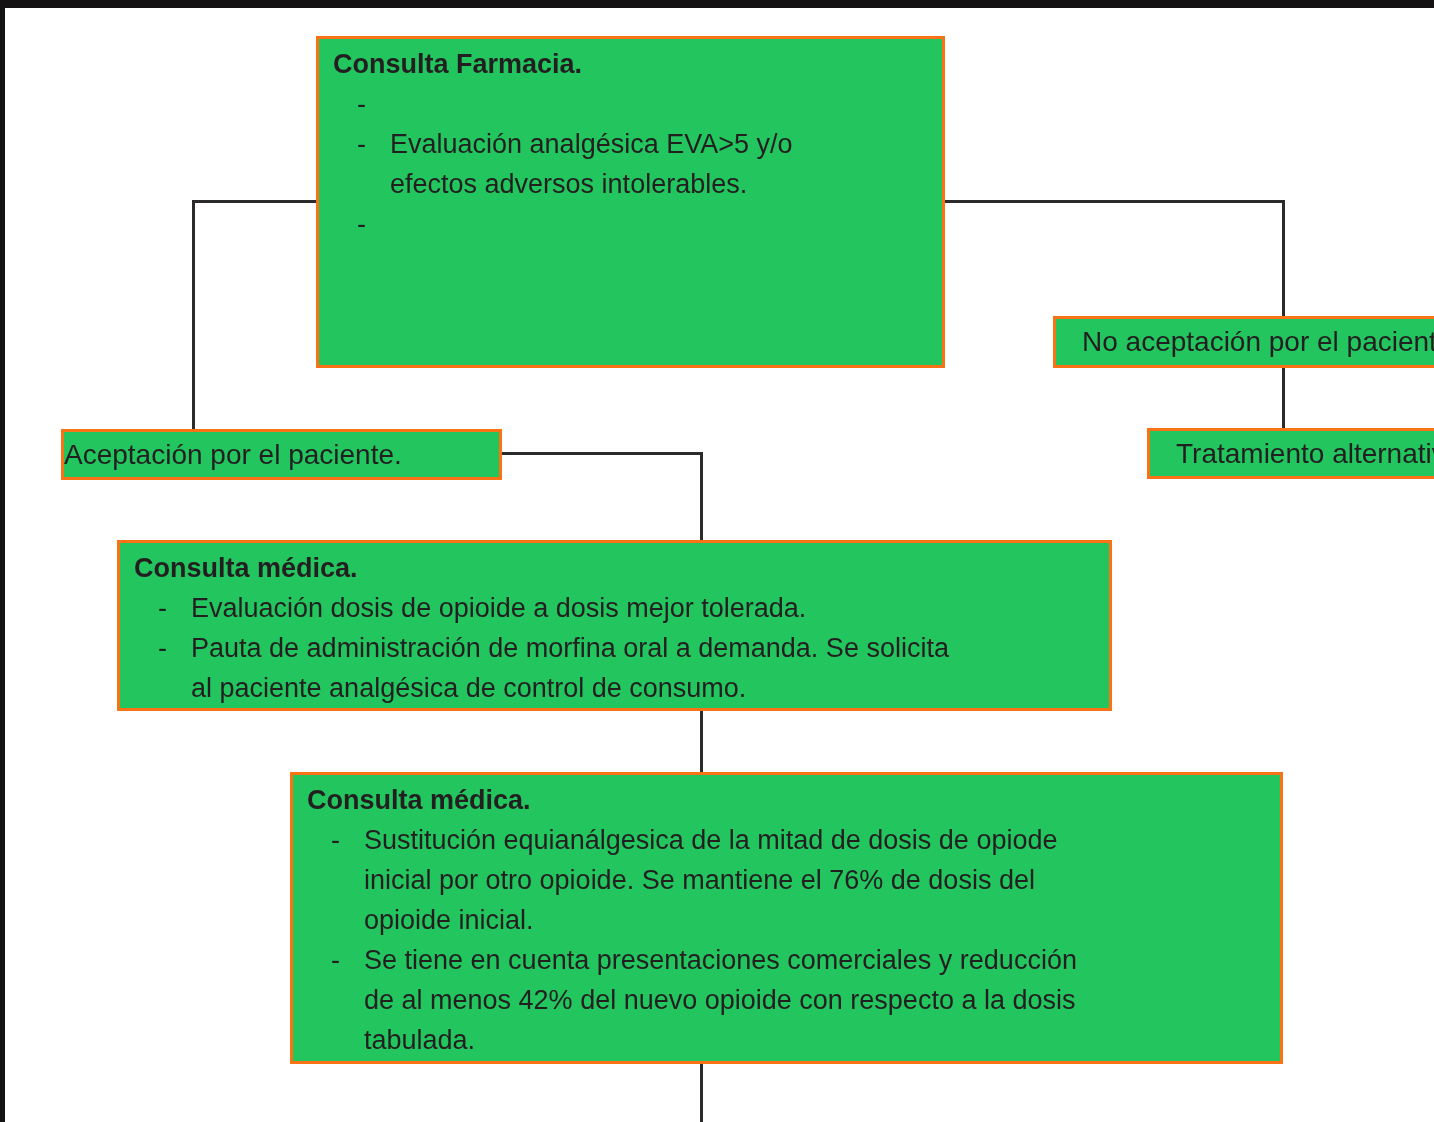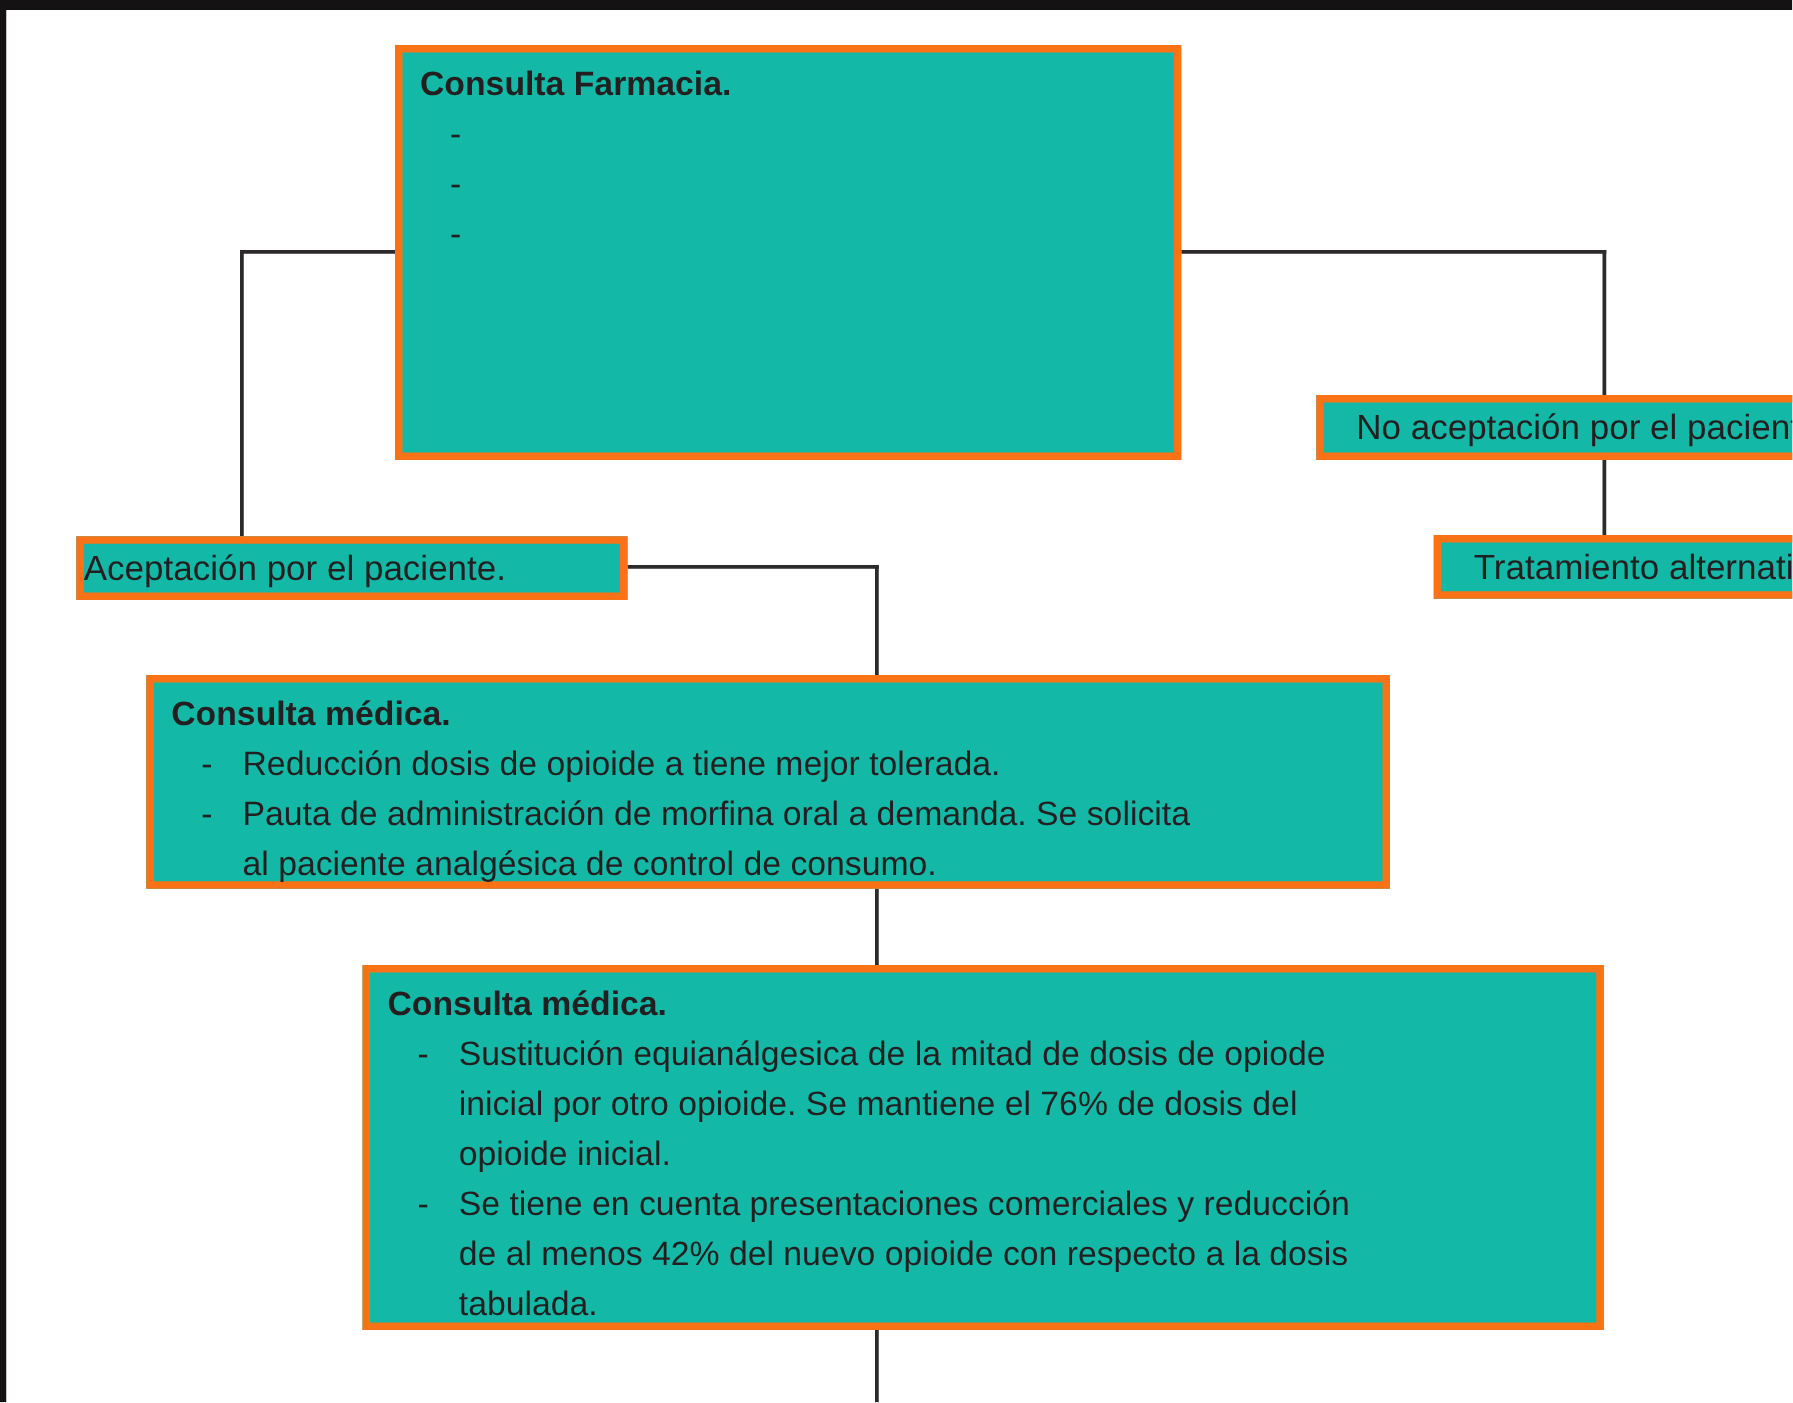--- a/index.html
+++ b/index.html
@@ -13,22 +13,22 @@
     color: #231f20;
   }
 
   
   .frame-top  { position: absolute; left: 0; top: 0; width: 1434px; height: 8px; background: #151213; }
   .frame-left { position: absolute; left: 0; top: 0; width: 5px; height: 1122px; background: #151213; }
 
   
   .node {
     position: absolute;
-    background: #14b8a6;
-    border: 6px solid #f97316;
+    background: #22c55e;
+    border: 3px solid #f97316;
     box-sizing: border-box;
     font-size: 27px;
     line-height: 40px;
   }
   .node-title {
     font-weight: bold;
     padding: 5px 0 0 14px;
     white-space: nowrap;
   }
   .bullet { display: flex; }
@@ -81,20 +81,22 @@
   <div class="line" id="c-mid-v2"></div>
   <div class="line" id="c-bottom-v"></div>
 
   <div class="node" id="box-farmacia">
     <div class="node-title">Consulta Farmacia.</div>
     <div class="bullet">
       <span class="dash">-</span>
     </div>
     <div class="bullet">
       <span class="dash">-</span>
+      <span class="btext">Evaluación analgésica EVA&gt;5 y/o
+efectos adversos intolerables.</span>
     </div>
     <div class="bullet">
       <span class="dash">-</span>
     </div>
   </div>
 
   <div class="node label-node label-center" id="box-aceptacion">
     <span>Aceptación por el paciente.</span>
   </div>
 
@@ -103,21 +105,21 @@
   </div>
 
   <div class="node label-node label-left" id="box-tratamiento">
     <span>Tratamiento alternativo.</span>
   </div>
 
   <div class="node" id="box-medica1">
     <div class="node-title">Consulta médica.</div>
     <div class="bullet">
       <span class="dash">-</span>
-      <span class="btext">Reducción dosis de opioide a tiene mejor tolerada.</span>
+      <span class="btext">Evaluación dosis de opioide a dosis mejor tolerada.</span>
     </div>
     <div class="bullet">
       <span class="dash">-</span>
       <span class="btext">Pauta de administración de morfina oral a demanda. Se solicita
 al paciente analgésica de control de consumo.</span>
     </div>
   </div>
 
   <div class="node" id="box-medica2">
     <div class="node-title">Consulta médica.</div>

